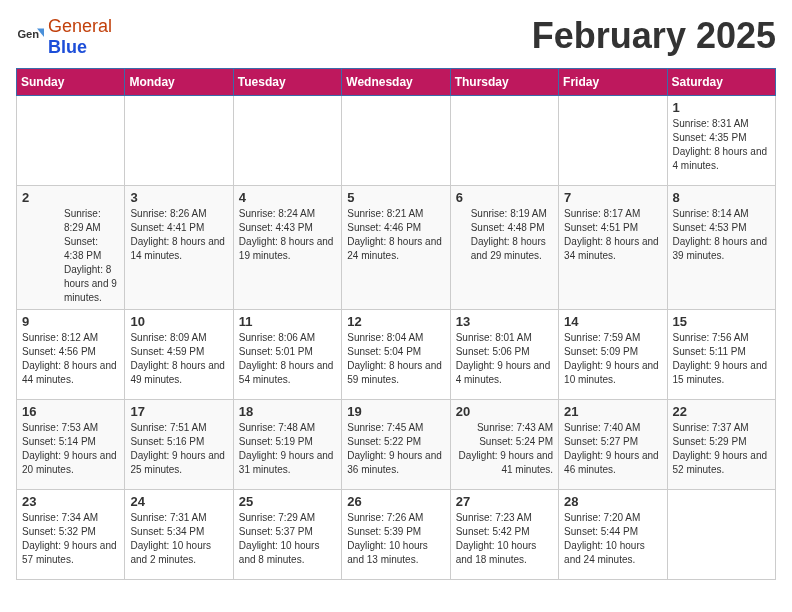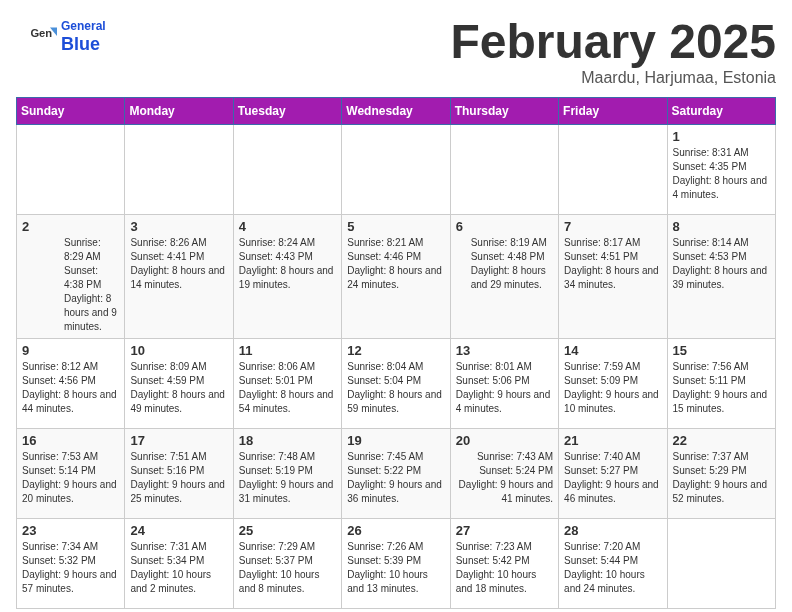--- a/index.html
+++ b/index.html
@@ -8,61 +8,60 @@
       background: #fff;
       width: 792px;
       min-height: 612px;
       padding: 16px;
     }
     .header-area {
       display: flex;
       justify-content: space-between;
       align-items: flex-start;
       margin-bottom: 10px;
-      margin-left: 13px;
     }
     .logo {
       display: flex;
       align-items: center;
       gap: 4px;
     }
     .logo-text-general {
-      font-size: 12px;
-      font-weight: bold;
-      color: #1d4ed8;
+      font-size: 18px;
+      font-weight: normal;
+      color: #c2410c;
     }
     .logo-text-blue {
       font-size: 18px;
       font-weight: bold;
       color: #1d4ed8;
     }
     .logo-icon {
       width: 28px;
       height: 28px;
     }
     .title-area {
       text-align: right;
     }
     .main-title {
-      font-size: 48px;
+      font-size: 36px;
       font-weight: bold;
       color: #333;
       line-height: 1.1;
     }
     .subtitle {
       font-size: 16px;
       color: #555;
     }
     table {
       width: 100%;
       border-collapse: collapse;
       table-layout: fixed;
     }
     thead tr {
-      background-color: #a21caf;
+      background-color: #be185d;
     }
     thead th {
       color: #fff;
       font-size: 12px;
       font-weight: bold;
       padding: 6px 4px;
       text-align: left;
       border: 1px solid #3a6aaa;
     }
     tbody td {
@@ -102,21 +101,20 @@
       <text x="2" y="22" font-size="16" font-weight="bold" fill="#333">Gen</text>
       <polygon points="30,8 40,8 40,20" fill="#4a90d9"></polygon>
     </svg>
     <div>
       <span class="logo-text-general">General</span><br>
       <span class="logo-text-blue">Blue</span>
     </div>
   </div>
   <div class="title-area">
     <div class="main-title">February 2025</div>
-    <div class="subtitle">Maardu, Harjumaa, Estonia</div>
   </div>
 </div>
 
 <table>
   <thead>
     <tr>
       <th>Sunday</th>
       <th>Monday</th>
       <th>Tuesday</th>
       <th>Wednesday</th>

